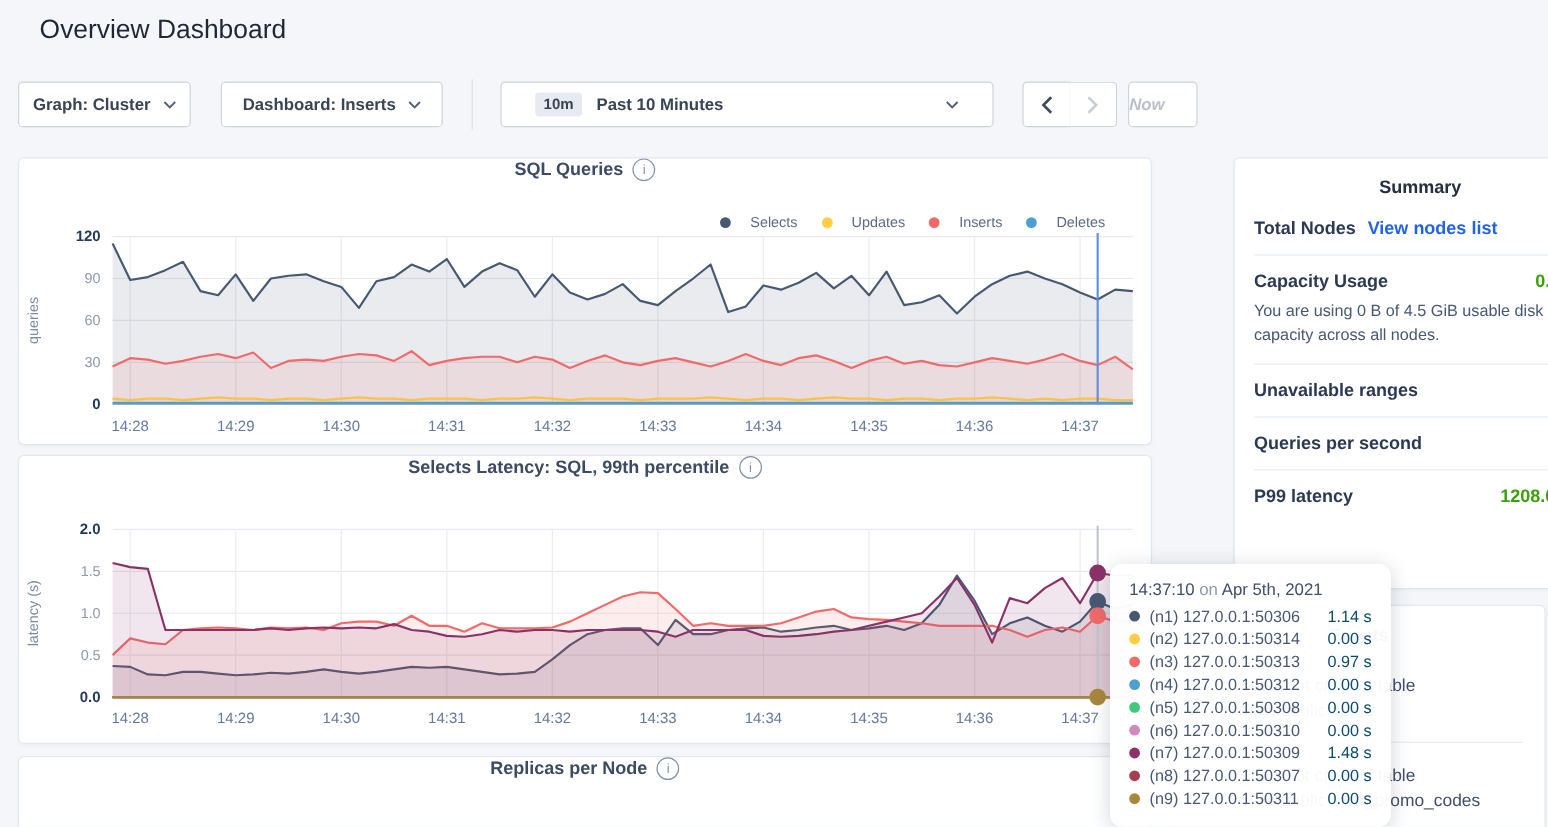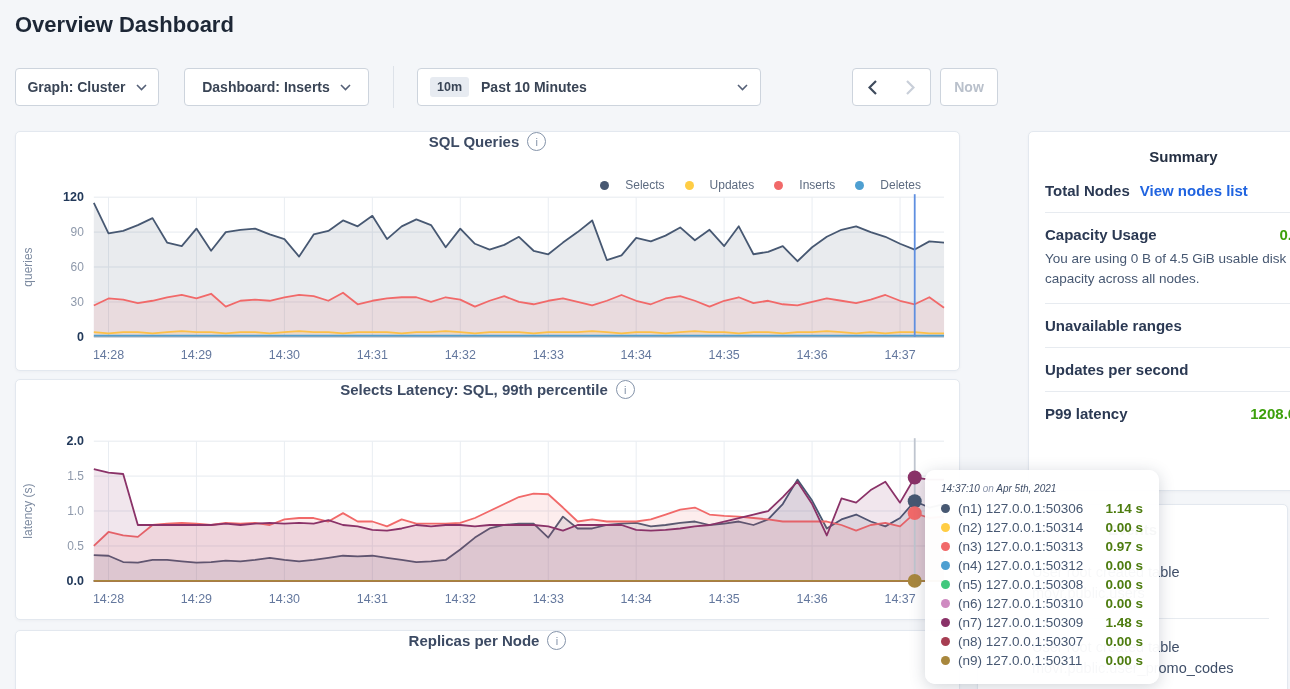--- a/index.html
+++ b/index.html
@@ -1,33 +1,33 @@
 <!DOCTYPE html>
 <html><head>
 <meta charset="utf-8">
 <style>
   html,body{margin:0;padding:0;}
   body{
     width:1290px;height:689px;position:relative;overflow:hidden;
     background:#f4f6f9;font-family:"Liberation Sans",sans-serif;color:#242f42;
   }
-  .page-title{position:absolute;left:15px;top:12px;font-size:22px;font-weight:700;color:#1d2736;margin:0;}
+  .page-title{position:absolute;left:33px;top:12px;font-size:22px;font-weight:400;color:#1d2736;margin:0;}
   
   .ctl{position:absolute;top:68px;height:38px;background:#fff;border:1px solid #cdd4dd;border-radius:4px;
     display:flex;align-items:center;box-sizing:border-box;font-size:14px;font-weight:700;color:#394455;cursor:pointer;}
   .ctl.center{justify-content:center;gap:10px;text-align:right;}
   #graph-btn{left:15px;width:144px;}
   #dash-btn{left:184px;width:185px;}
   .v-divider{position:absolute;left:393px;top:66px;width:1px;height:42px;background:#dde2e9;}
-  #timebox{left:417px;width:344px;padding:0 12px;gap:12px;}
+  #timebox{left:417px;width:411px;padding:0 28px;gap:12px;}
   .time-badge{background:#e7ebf1;border-radius:3px;padding:3px 7px;font-size:12.5px;font-weight:700;color:#394455;}
   .spacer{flex:1;}
   #prev-btn{left:852px;width:40px;border-radius:4px 0 0 4px;justify-content:center;}
   #next-btn{left:891px;width:40px;border-radius:0 4px 4px 0;border-left:none;justify-content:center;}
-  #now-btn{left:940px;width:58px;justify-content:center;color:#b9c0cb;}
+  #now-btn{left:940px;width:58px;color:#b9c0cb;font-style:italic;}
   
   .panel{position:absolute;background:#fff;border:1px solid #e3e8ef;border-radius:5px;box-sizing:border-box;
     box-shadow:0 1px 3px rgba(40,50,70,0.04);}
   #sql-panel{left:15px;top:131px;width:945px;height:240px;}
   #latency-panel{left:15px;top:379px;width:945px;height:241px;}
   #replicas-panel{left:15px;top:630px;width:945px;height:150px;}
   #summary-panel{left:1028px;top:131px;width:311px;height:360px;}
   #events-panel{left:977px;top:504px;width:311px;height:260px;}
   .chart-title{display:flex;justify-content:center;align-items:center;gap:8px;margin-top:0;
     font-size:15px;font-weight:700;color:#3c4a63;}
@@ -53,25 +53,25 @@
   
   .event-items{padding:6px 18px 0 18px;}
   .event-item{display:flex;gap:10px;padding:18px 0 14px 0;cursor:pointer;}
   .event-item + .event-item{border-top:1px solid #e7ebf0;}
   .event-icon{flex:0 0 26px;width:26px;height:26px;border-radius:50%;background:#e4e9f0;margin-top:2px;}
   .event-msg{font-size:14.5px;line-height:21px;color:#3f4e68;width:220px;}
   
   .graph-tooltip{position:absolute;left:925px;top:470px;width:234px;z-index:20;box-sizing:border-box;
     background:rgba(255,255,255,0.96);border-radius:10px;padding:13px 16px 12px 16px;
     box-shadow:0 3px 16px rgba(50,62,85,0.22);}
-  .tt-head{font-size:10px;color:#3f4e68;margin-bottom:7px;font-style:italic;}
+  .tt-head{font-size:14px;color:#3f4e68;margin-bottom:7px;}
   .tt-head .conj{color:#8d97ad;}
   .tt-row{display:flex;align-items:center;gap:8px;margin:4px 0;font-size:13.5px;color:#475872;white-space:nowrap;}
   .tt-dot{flex:0 0 9px;width:9px;height:9px;border-radius:50%;}
-  .tt-val{margin-left:auto;font-weight:700;color:#4d7c0f;}
+  .tt-val{margin-left:auto;font-weight:400;color:#0c4a6e;}
   
   .icon-svg{display:block;}
 </style>
 </head>
 <body>
 
 <h1 class="page-title">Overview Dashboard</h1>
 
 <div class="ctl center" id="graph-btn">
   <span>Graph: Cluster</span>
@@ -256,21 +256,21 @@
         <div class="sum-desc">You are using 0 B of 4.5 GiB usable disk capacity across all nodes.</div>
       </div>
       <div class="sum-row">
         <div class="sum-main">
           <span>Unavailable ranges</span>
           <span class="sum-value">0</span>
         </div>
       </div>
       <div class="sum-row">
         <div class="sum-main">
-          <span>Updates per second</span>
+          <span>Queries per second</span>
           <span class="sum-value">87.5</span>
         </div>
       </div>
       <div class="sum-row">
         <div class="sum-main">
           <span>P99 latency</span>
           <span class="sum-value">1208.0 ms</span>
         </div>
       </div>
     </div>

